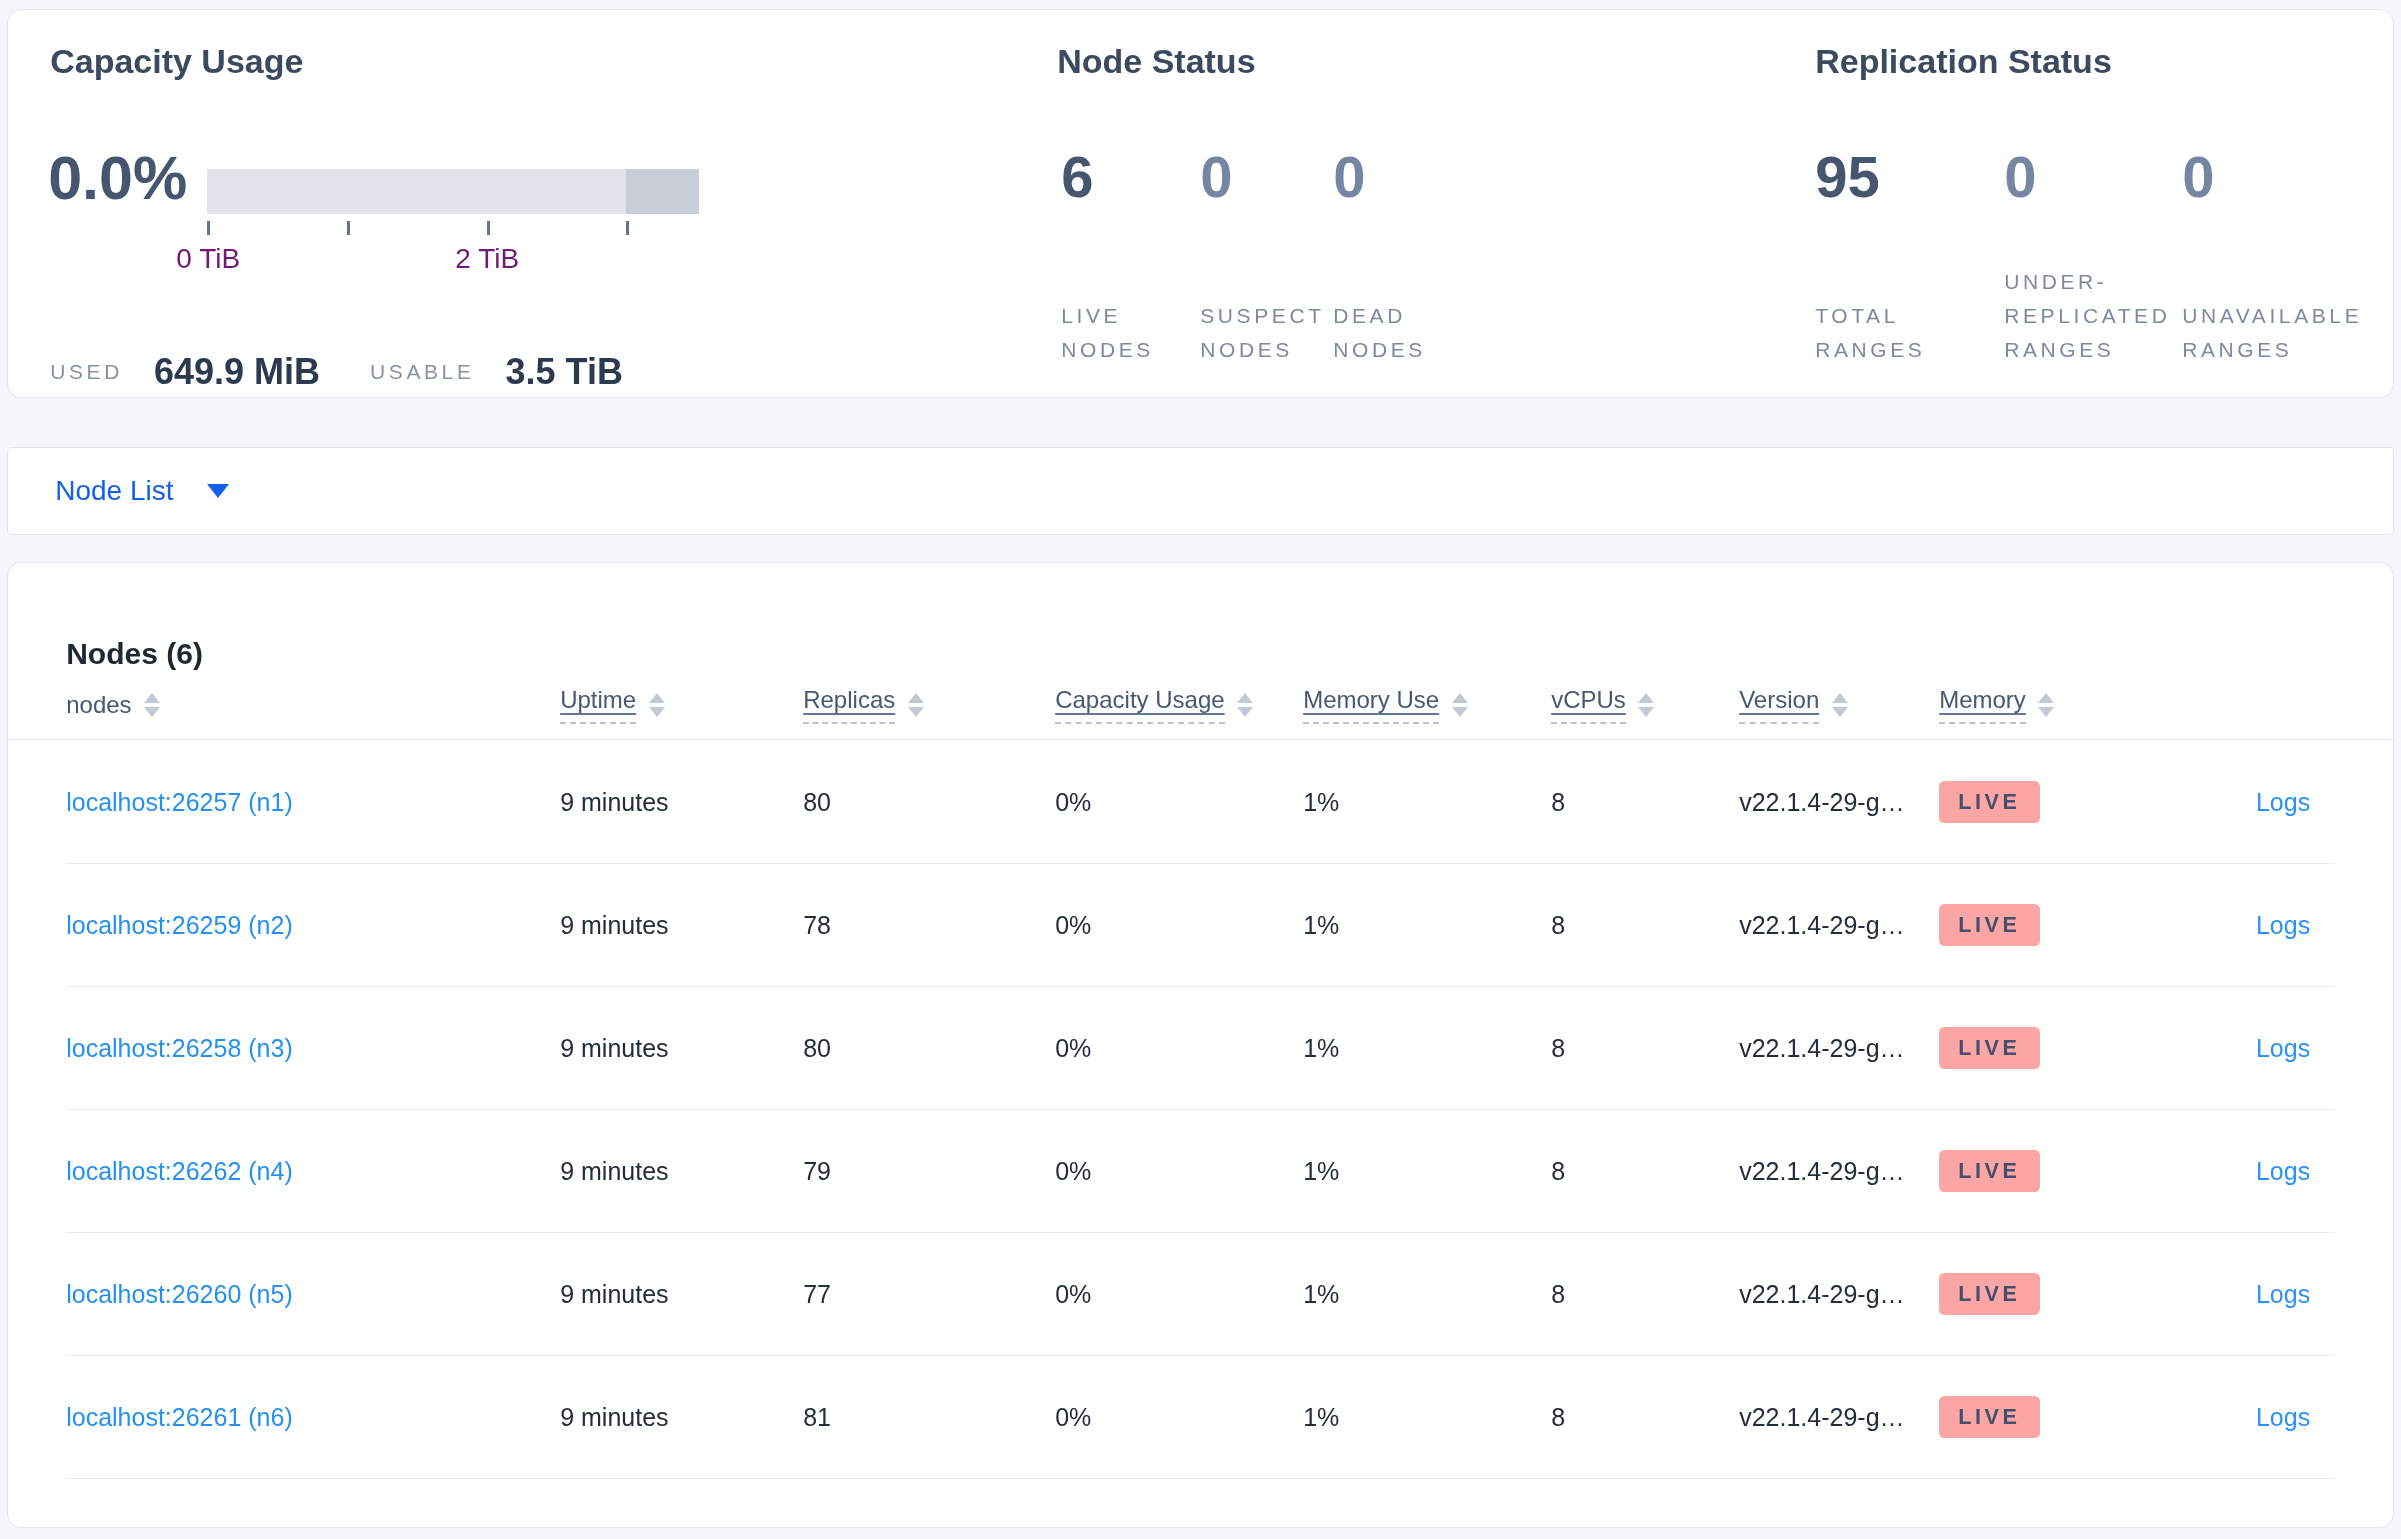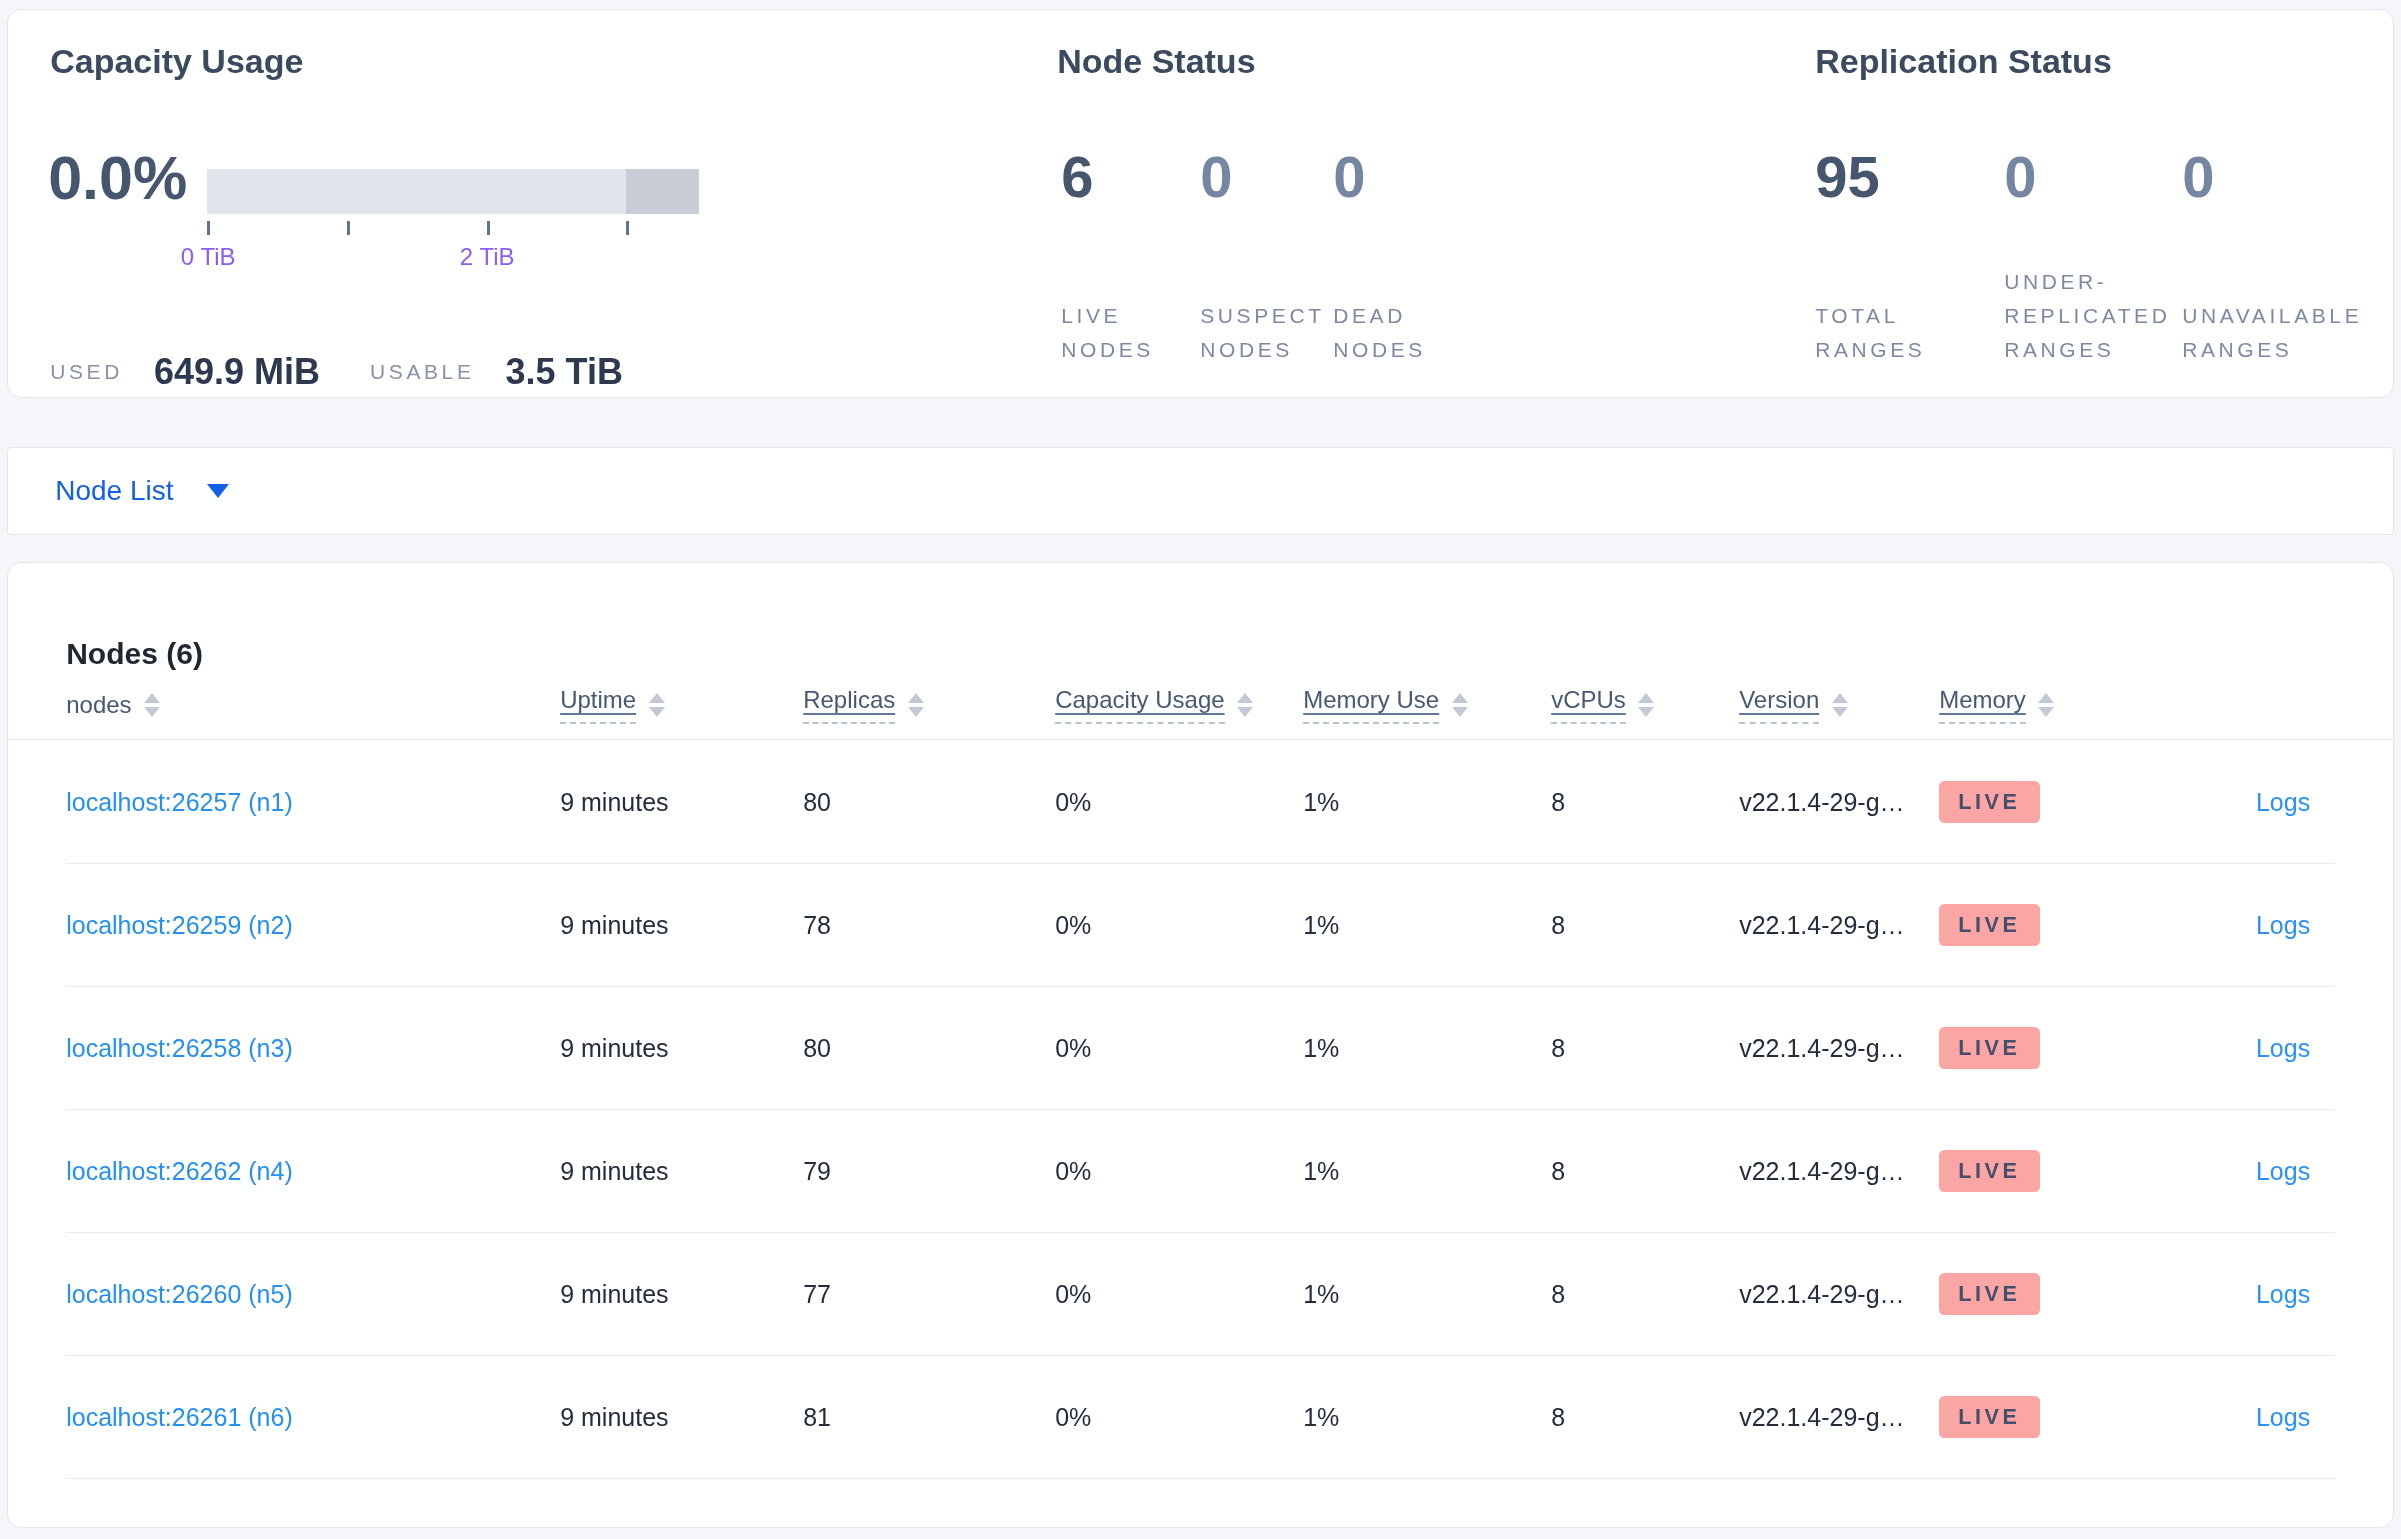--- a/index.html
+++ b/index.html
@@ -16,21 +16,21 @@
   .cap-title { left:42px; }
   .ns-title  { left:1049px; }
   .rs-title  { left:1807px; }
 
   .big-pct { position:absolute; left:40px; top:133px; font-size:61px; font-weight:700; color:#46566e; }
 
   .cap-bar { position:absolute; left:199px; top:159px; width:492px; height:45px; background:#e2e4eb; }
   .cap-bar-extra { position:absolute; right:0; top:0; width:73px; height:45px; background:#c9cdd8; }
   .cap-tick { position:absolute; top:211px; width:2.7px; height:14.4px; background:#64748f; }
   .cap-tick-label { position:absolute; top:233px; width:108px; text-align:center;
-                    font-size:24px; color:#8b5cf6; }
+                    font-size:28px; color:#701a75; }
 
   .cap-stats { position:absolute; left:42px; top:341px; display:flex; align-items:center; }
   .stat-k { font-size:21px; letter-spacing:3.6px; color:#8891a6; }
   .stat-v { font-size:36px; font-weight:700; color:#2c394e; margin-left:31px; }
   .cap-stats .gap { width:50px; }
 
   .sum-col { position:absolute; top:133px; height:224px; display:flex;
              flex-direction:column; justify-content:space-between; }
   .sum-num { font-size:58px; font-weight:700; color:#46566e; }
   .sum-num.muted { color:#7586a3; }

